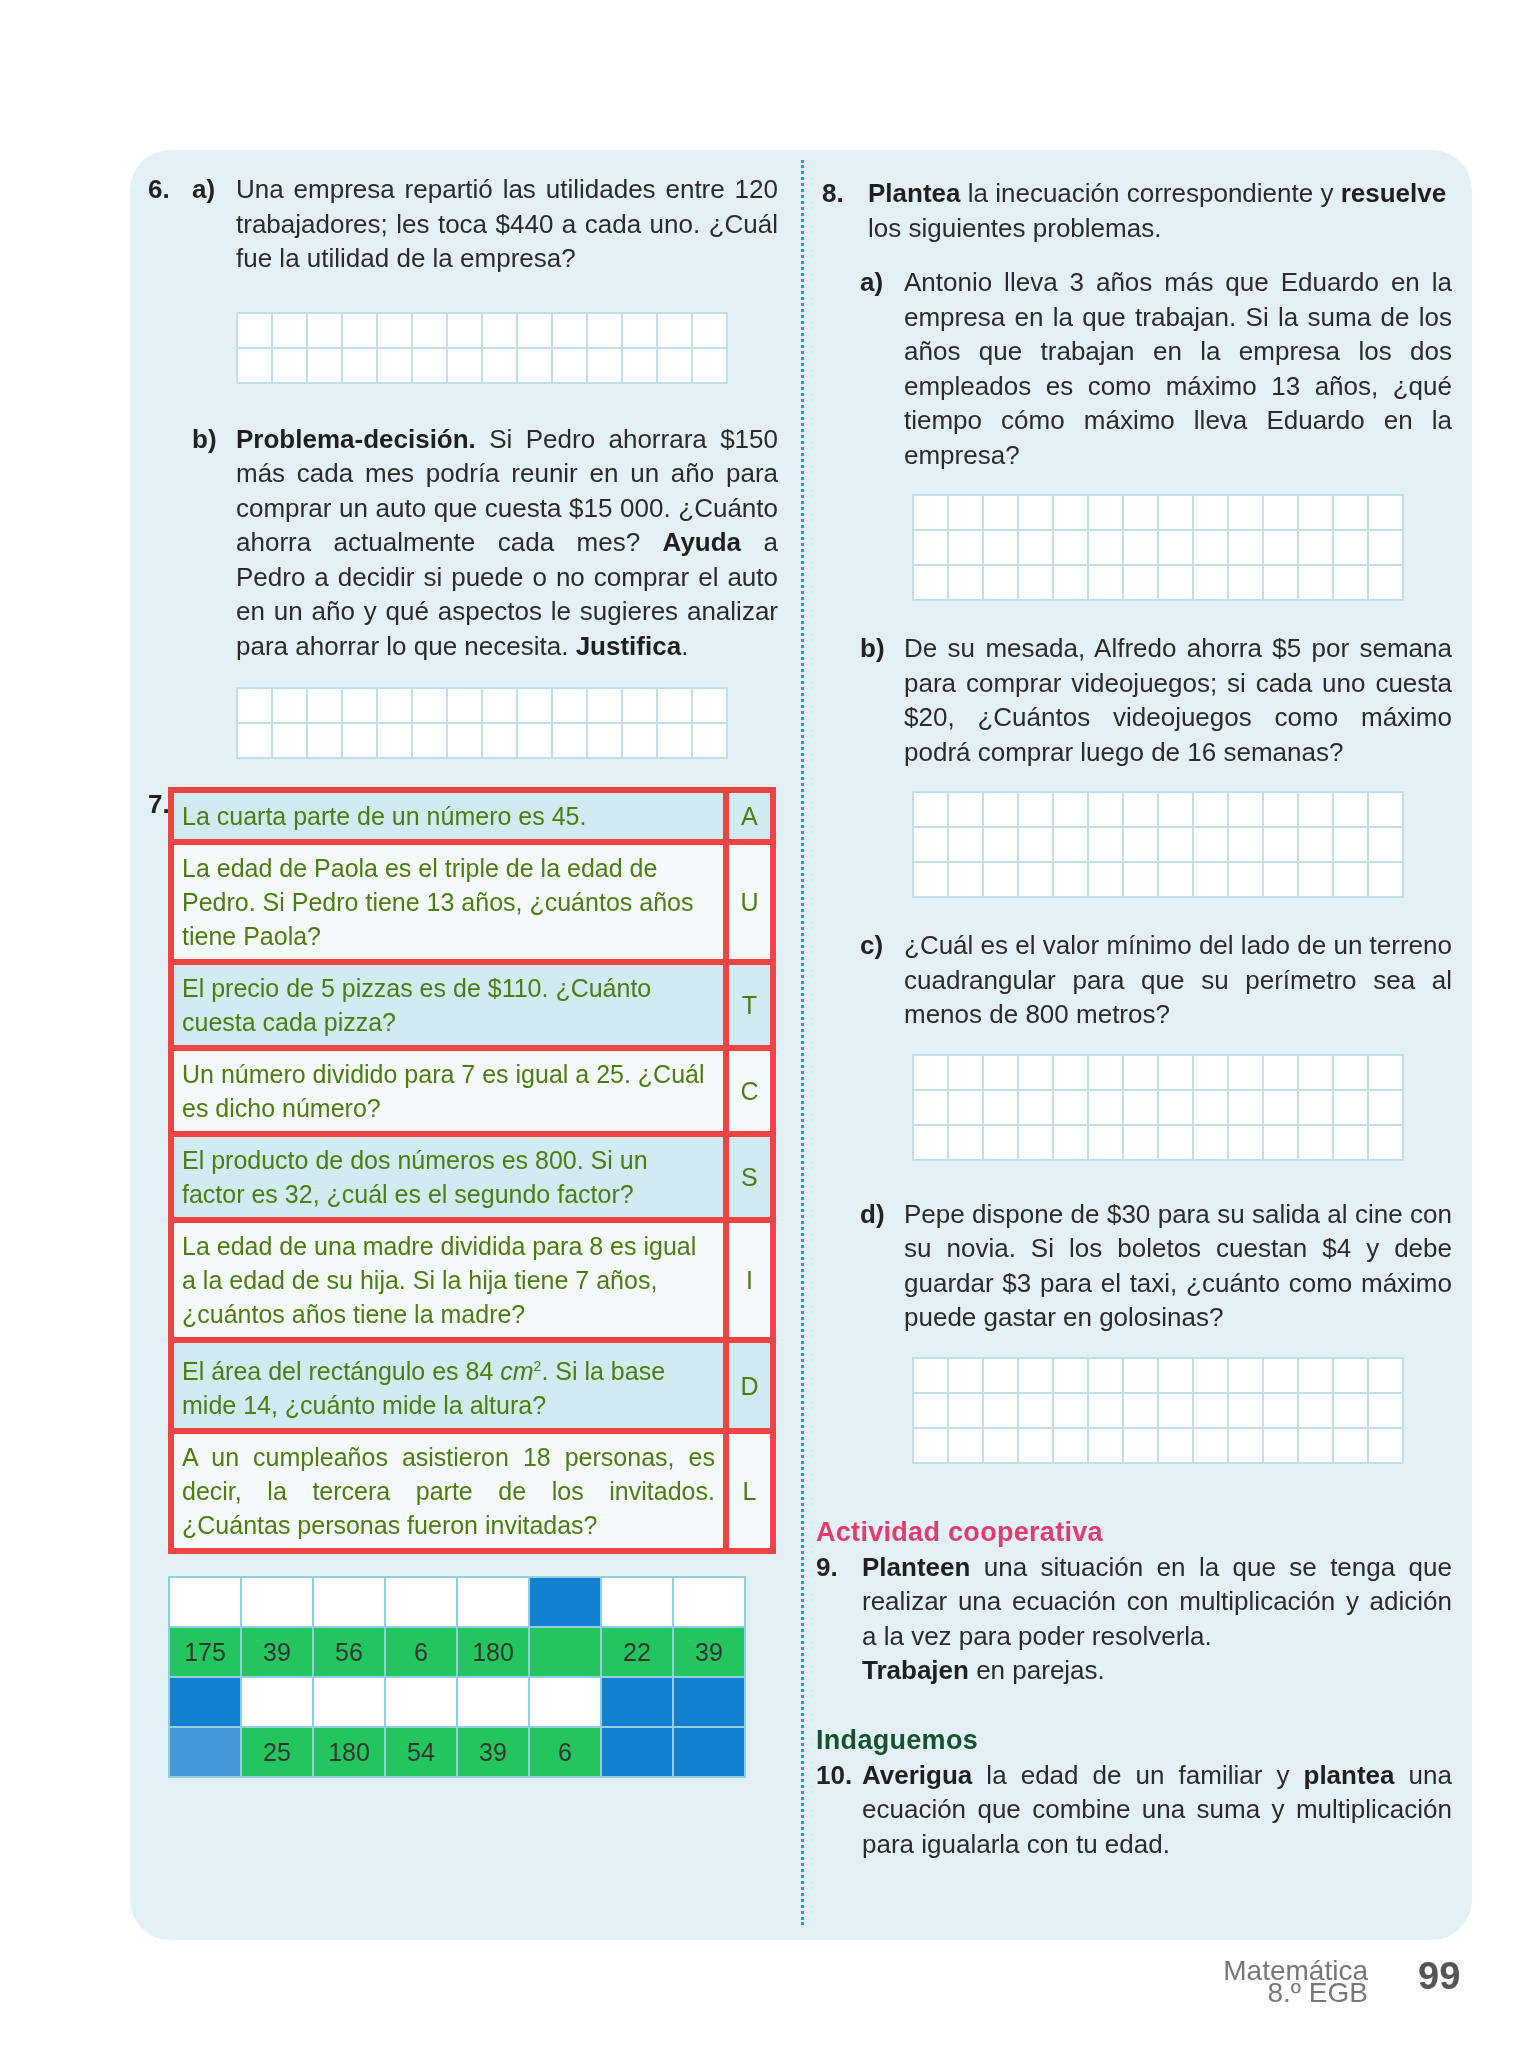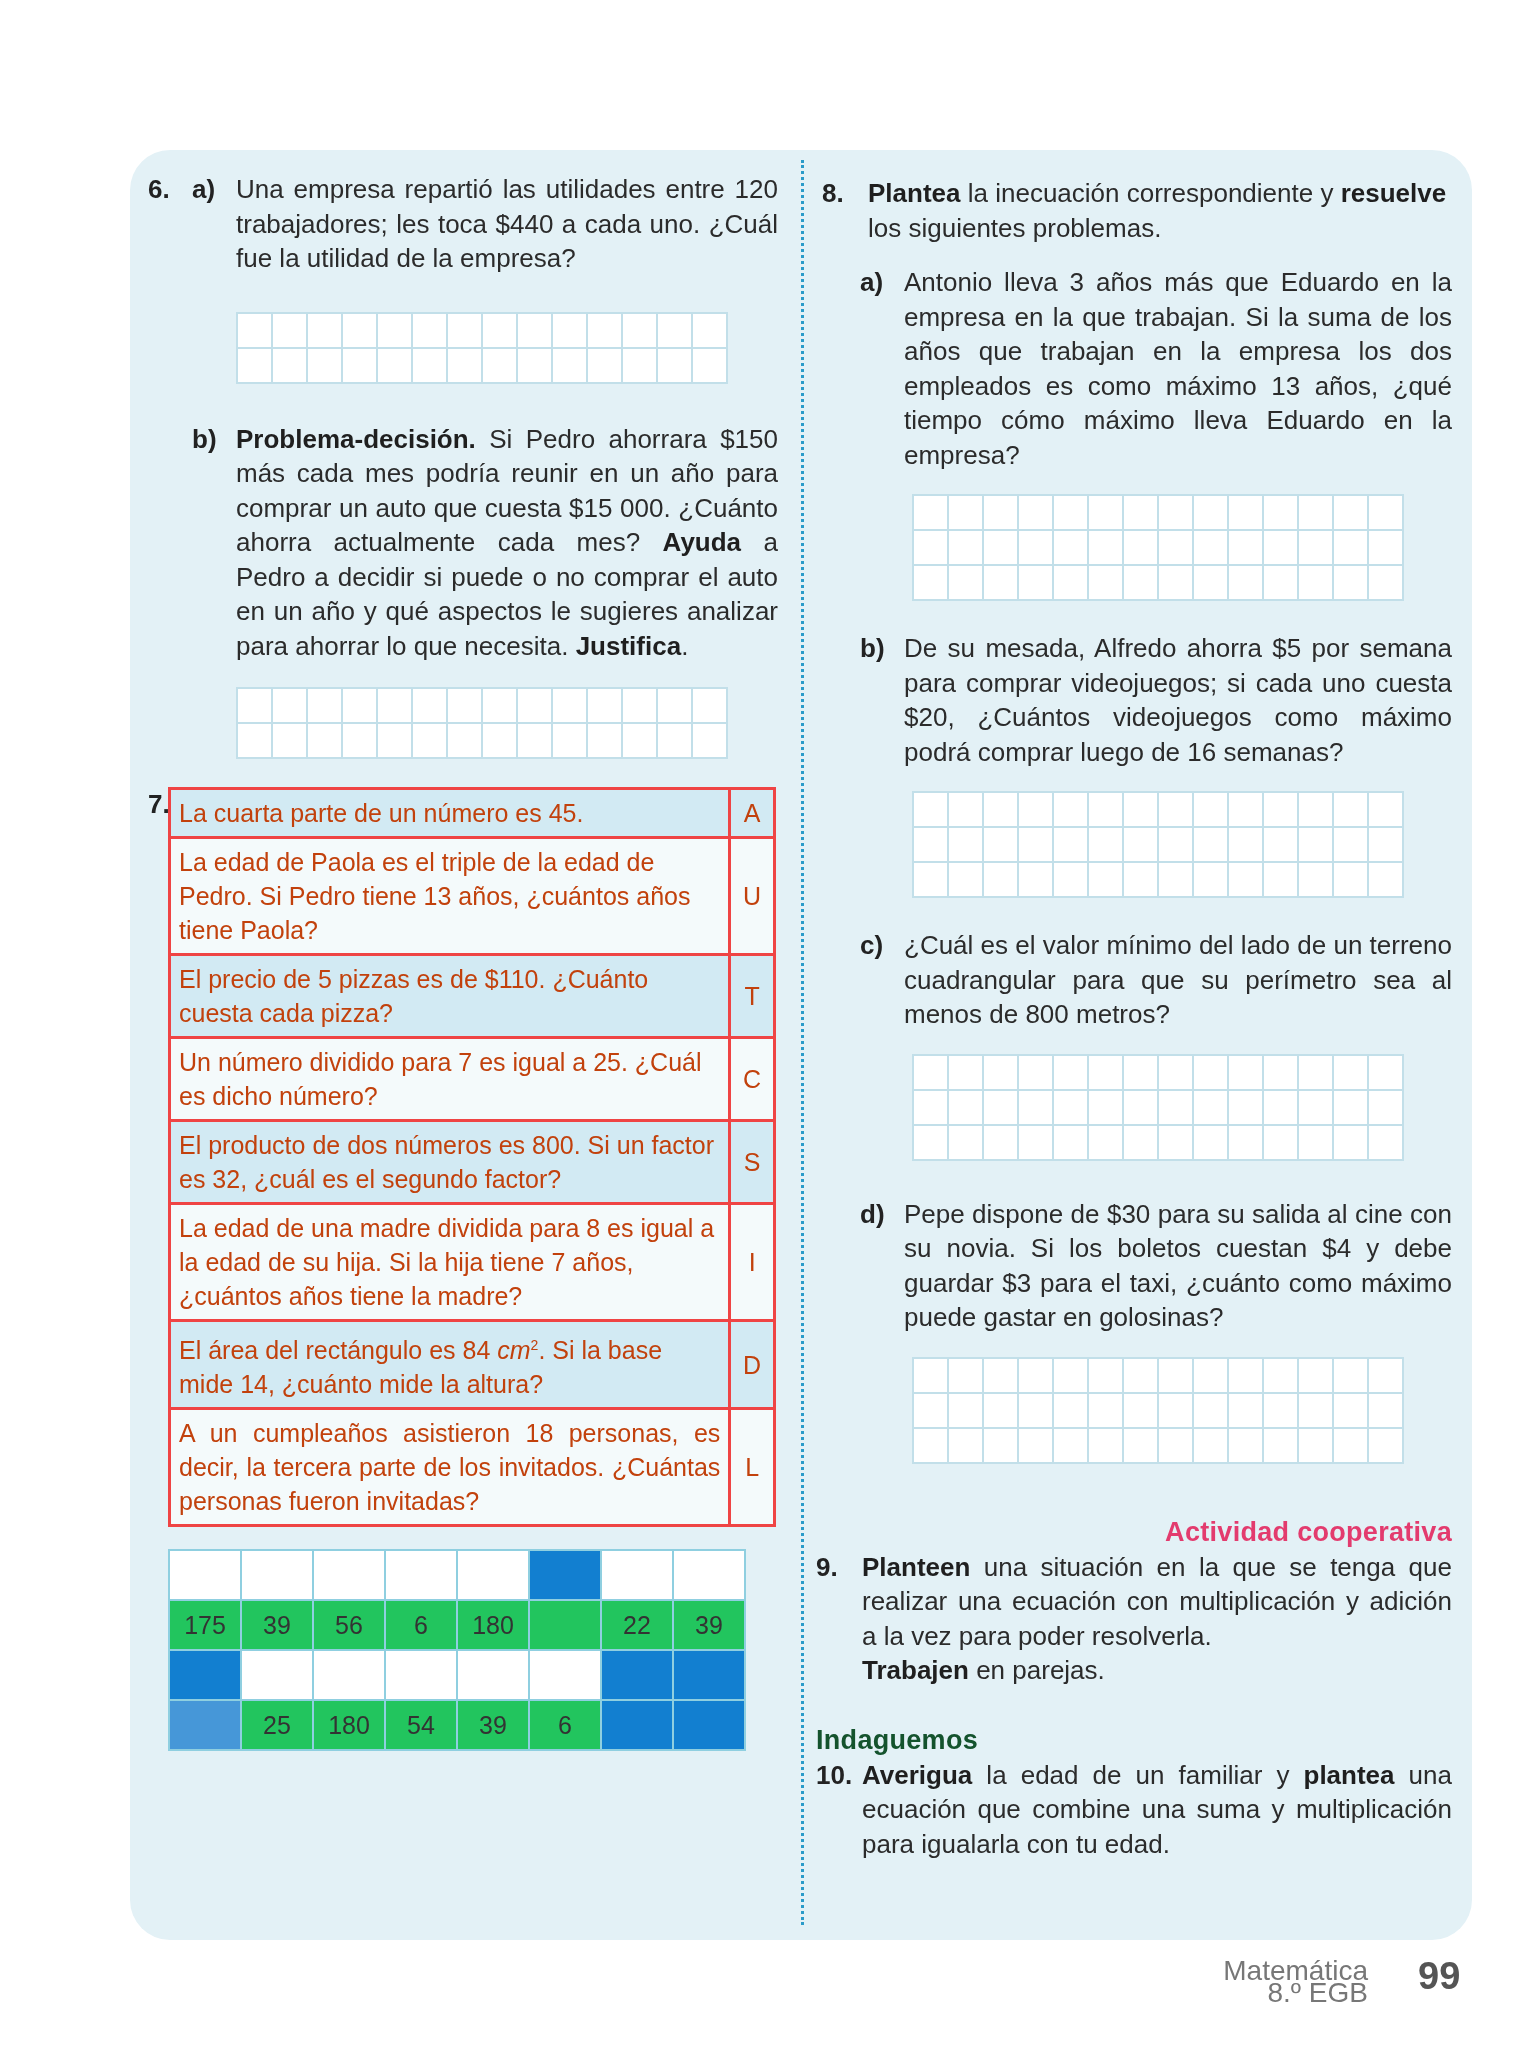--- a/index.html
+++ b/index.html
@@ -23,34 +23,34 @@
   .sub { position: relative; padding-left: 44px; margin-top: 0; text-align: justify; }
   .sub .letter { position: absolute; left: 0; top: 0; font-weight: bold; color: #222; }
   b { color: #1f1f1f; }
   .grid { border-collapse: collapse; background: #fff; }
   .grid td { border: 2px solid #c2dfe9; width: 33px; height: 33px; padding: 0; }
   .grid.g2 { margin: 36px 0 0 42px; }
   .grid.g3 { margin: 22px 0 0 44px; }
   .grid.g3 td { height: 33px; }
 
   .qtable { border-collapse: collapse; margin-left: 20px; margin-top: 14px; width: 608px; }
-  .qtable td { border: 3px solid #ef4444; font-size: 25px; line-height: 34px; padding: 6px 8px; color: #c2410c; }
+  .qtable td { border: 6px solid #ef4444; font-size: 25px; line-height: 34px; padding: 6px 8px; color: #4d7c0f; }
   .qtable td.q { width: 520px; }
   .qtable td.l { width: 40px; text-align: center; padding: 0; }
   .qtable tr.blue td { background: #d2eaf3; }
   .qtable tr.white td { background: #f4fafb; }
 
   .code { border-collapse: collapse; margin-left: 20px; margin-top: 22px; }
   .code td { border: 2px solid #8fcfe0; width: 70px; height: 48px; text-align: center; font-size: 25px; color: #333; padding: 0; }
   .code td.w { background: #ffffff; }
   .code td.lb { background: #22c55e; }
   .code td.dk { background: #127fd0; }
   .code td.md { background: #4697d8; }
 
-  .head-pink { color: #e33b6e; font-weight: bold; font-size: 27px; line-height: 36px; letter-spacing: 0.3px; text-align: right; }
+  .head-pink { color: #e33b6e; font-weight: bold; font-size: 27px; line-height: 36px; letter-spacing: 0.3px; }
   .head-orange { color: #14532d; font-weight: bold; font-size: 27px; line-height: 36px; letter-spacing: 0.3px; }
 
   .footer-subject { position: absolute; right: 168px; top: 1960px; text-align: right; font-size: 28px; line-height: 22px; color: #777; }
   .footer-page { position: absolute; left: 1418px; top: 1955px; font-size: 38px; font-weight: bold; color: #555; }
 </style>
 </head>
 <body>
 
 <div class="panel"></div>
 <div class="divider"></div>

